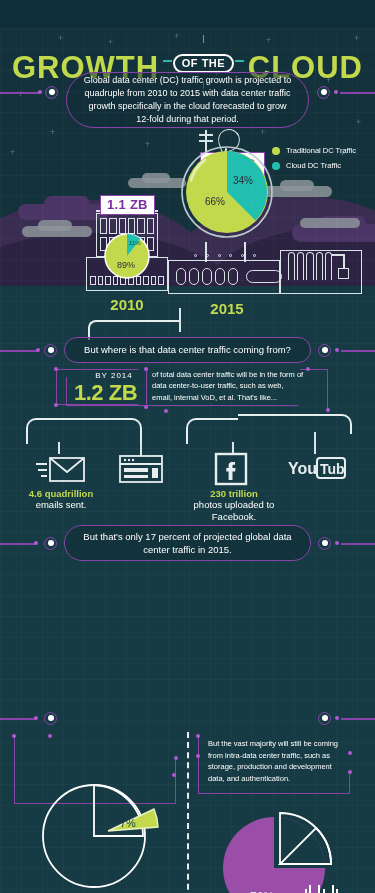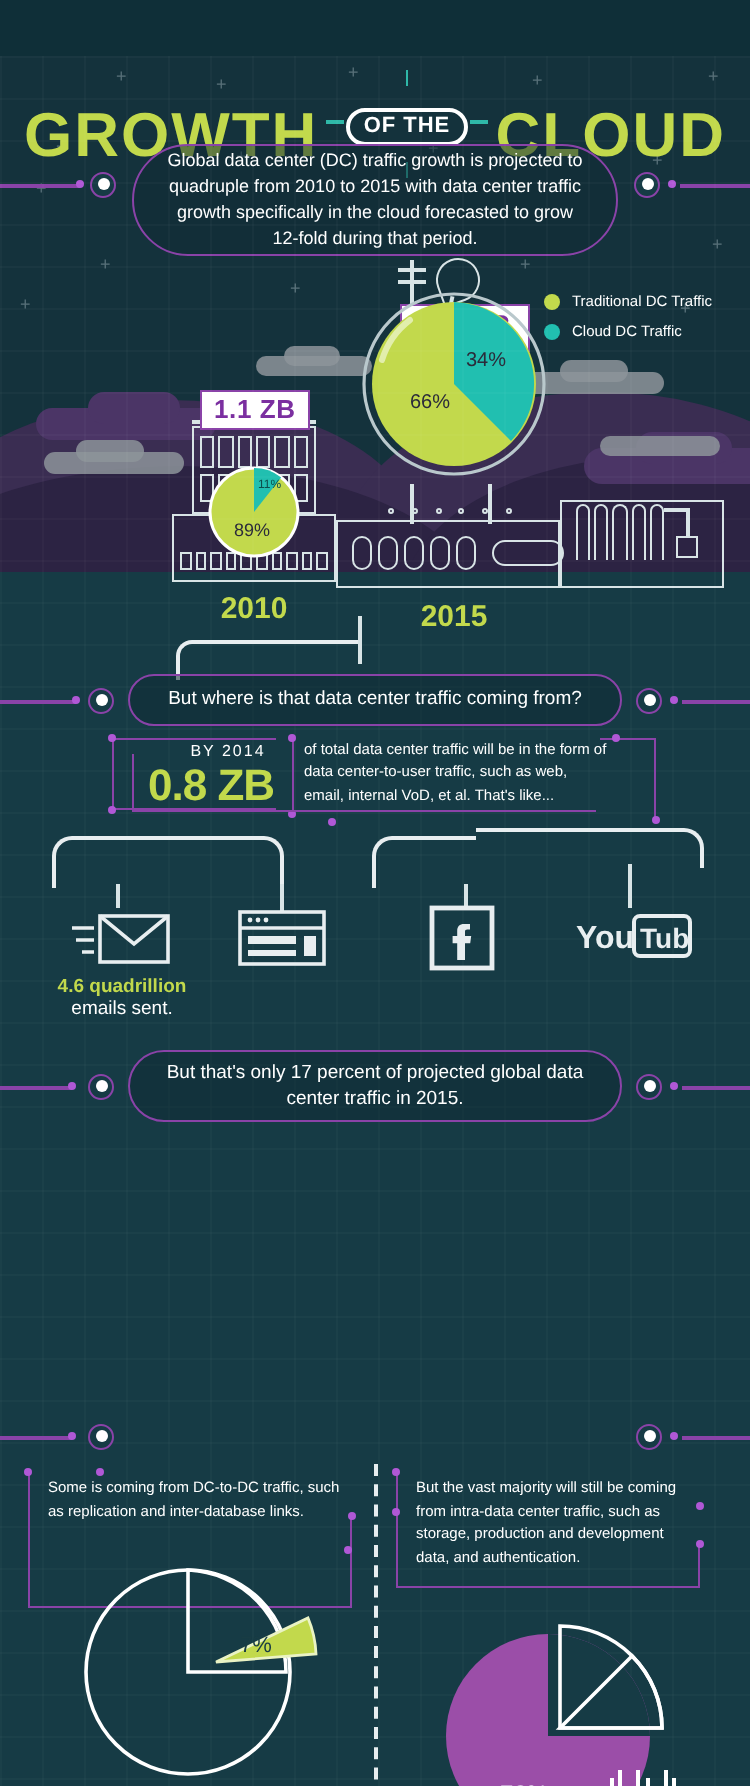--- a/index.html
+++ b/index.html
@@ -289,21 +289,21 @@
   </div>
   <div class="node" style="left:318px;top:315.5px;"></div>
   <div class="dotm" style="left:335px;top:320px;"></div>
   <div class="hline" style="left:341px;top:322px;width:34px;"></div>
 
   <div class="cbox" style="left:56px;top:341px;width:82px;height:36px;border-right:none;"></div>
   <div class="dotm" style="left:54px;top:339px;"></div>
   <div class="dotm" style="left:54px;top:375px;"></div>
   <div class="cbox" style="left:66px;top:349px;width:72px;height:28px;border-right:none;border-top:none;"></div>
   <div style="position:absolute;left:88px;top:343px;width:52px;text-align:center;color:#ffffff;font-size:8px;letter-spacing:1px;">BY 2014</div>
-  <div style="position:absolute;left:74px;top:352px;width:80px;color:#c2d94c;font-size:22px;font-weight:bold;letter-spacing:-.5px;">0.8 ZB</div>
+  <div style="position:absolute;left:74px;top:352px;width:80px;color:#c2d94c;font-size:22px;font-weight:bold;letter-spacing:-.5px;">1.2 ZB</div>
   <div class="cbox" style="left:146px;top:341px;width:0;height:38px;border-right:none;border-top:none;border-bottom:none;border-left:1px solid #8a43a8;"></div>
   <div class="dotm" style="left:144px;top:339px;"></div>
   <div class="dotm" style="left:144px;top:377px;"></div>
   <div class="note" style="left:152px;top:341px;width:152px;line-height:1.5;">of total data center traffic will be in the form of data center-to-user traffic, such as web, email, internal VoD, et al. That's like...</div>
   <div class="cbox" style="left:300px;top:341px;width:28px;height:42px;border-left:none;border-bottom:none;"></div>
   <div class="dotm" style="left:306px;top:339px;"></div>
   <div class="dotm" style="left:326px;top:380px;"></div>
   <div class="cbox" style="left:66px;top:377px;width:232px;height:0;border-top:none;border-left:none;border-right:none;"></div>
   <div class="dotm" style="left:164px;top:381px;"></div>
 
@@ -346,20 +346,24 @@
         <text x="0" y="18" font-family="Liberation Sans, sans-serif" font-size="16" font-weight="bold" fill="#e8eef0">You</text>
         <rect x="29" y="2" width="28" height="20" rx="3" fill="none" stroke="#e8eef0" stroke-width="2"></rect>
         <text x="32" y="18" font-family="Liberation Sans, sans-serif" font-size="14" font-weight="bold" fill="#e8eef0">Tube</text>
       </svg>
   </div>
 
   <div class="stat" style="left:6px;top:460px;width:110px;">
     <span class="big">4.6 quadrillion</span>
     <span class="sm">emails sent.</span>
   </div>
+  <div class="stat" style="left:184px;top:460px;width:100px;">
+    <span class="big">230 trillion</span>
+    <span class="sm">photos uploaded to Facebook.</span>
+  </div>
 
   <div class="hline" style="left:0;top:515px;width:36px;"></div>
   <div class="dotm" style="left:34px;top:513px;"></div>
   <div class="node" style="left:44px;top:508.5px;"></div>
   <div class="capsule" style="left:64px;top:497px;width:247px;height:36px;font-size:9.5px;padding:0 16px;">
     <span>But that's only 17 percent of projected global data center traffic in 2015.</span>
   </div>
   <div class="node" style="left:318px;top:508.5px;"></div>
   <div class="dotm" style="left:335px;top:513px;"></div>
   <div class="hline" style="left:341px;top:515px;width:34px;"></div>
@@ -370,21 +374,20 @@
   <div class="node" style="left:44px;top:683.5px;"></div>
   <div class="node" style="left:318px;top:683.5px;"></div>
   <div class="dotm" style="left:335px;top:688px;"></div>
   <div class="hline" style="left:341px;top:690px;width:34px;"></div>
 
   <div class="divider" style="left:187px;top:704px;height:178px;"></div>
 
   <div class="cbox" style="left:14px;top:708px;width:36px;height:68px;border-right:none;border-top:none;"></div>
   <div class="dotm" style="left:12px;top:706px;"></div>
   <div class="dotm" style="left:48px;top:706px;"></div>
-  <div class="note" style="left:24px;top:710px;width:148px;">Some is coming from DC-to-DC traffic, such as replication and inter-database links.</div>
   <div class="cbox" style="left:50px;top:730px;width:126px;height:46px;border-left:none;border-top:none;"></div>
   <div class="dotm" style="left:174px;top:728px;"></div>
   <div class="dotm" style="left:172px;top:745px;"></div>
 
   <div style="position:absolute;left:36px;top:752px;width:130px;height:112px;">
     <svg width="130" height="112" viewBox="0 0 130 112">
       <circle cx="58" cy="56" r="51" fill="none" stroke="#ffffff" stroke-width="1.8"></circle>
       <path d="M58 56 L58 5 A51 51 0 0 1 107 56 Z" fill="none" stroke="#ffffff" stroke-width="1.8"></path>
       <g transform="translate(14,-5)">
         <path d="M58 56 L104 34 A51 51 0 0 1 108 52 Z" fill="#c2d94c" stroke="#eaf3c4" stroke-width="1.4"></path>

